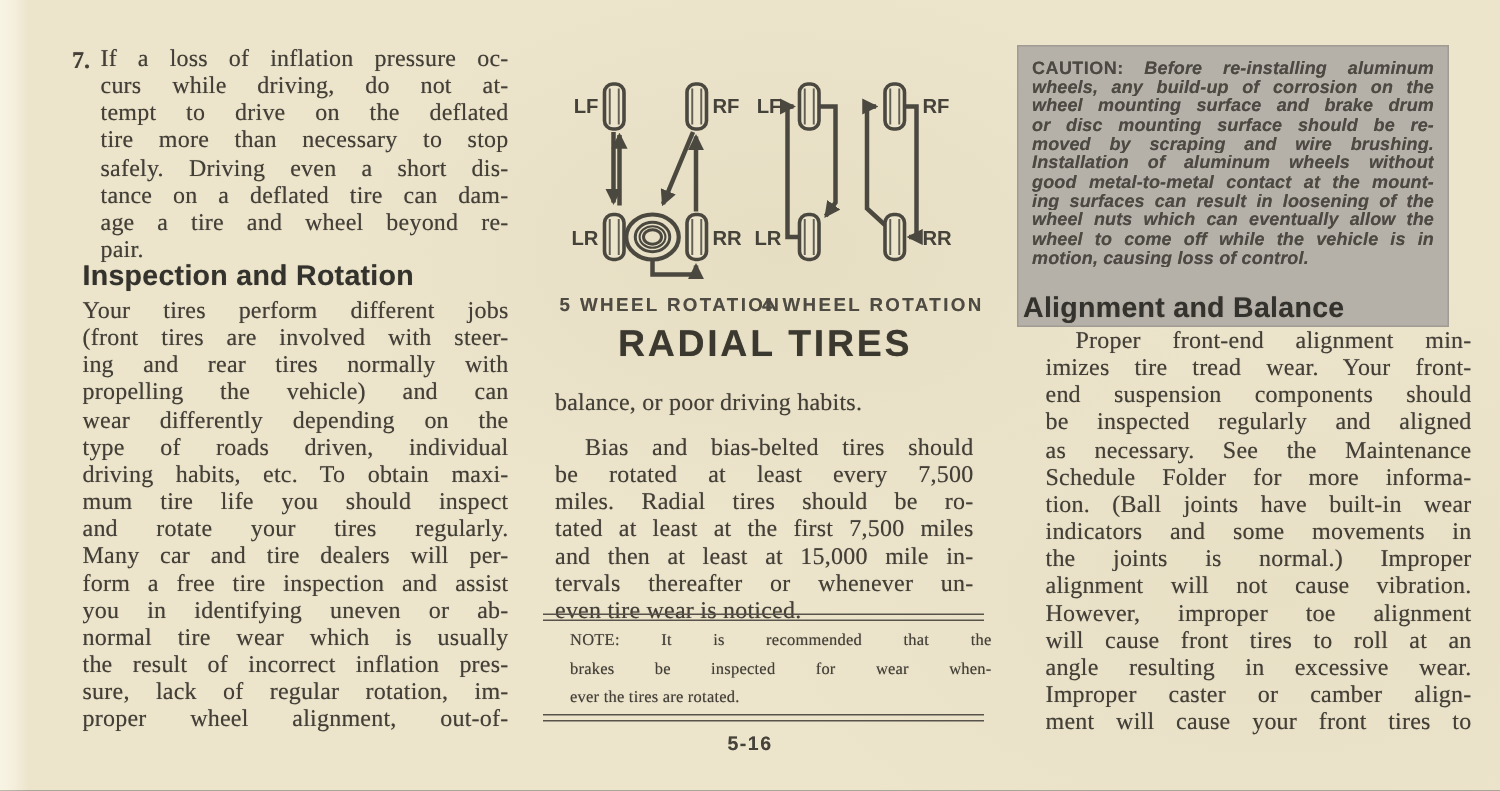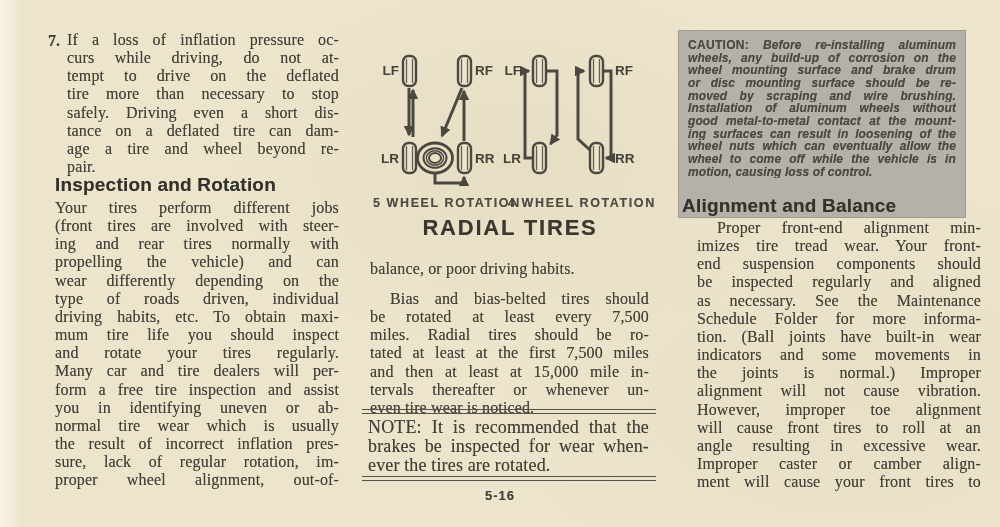--- a/index.html
+++ b/index.html
@@ -16,37 +16,37 @@
   .abs { position:absolute; }
   
   .tlines .tline {
     text-align:justify; text-align-last:justify;
     white-space:normal; overflow:hidden;
   }
   .tlines .tline.endline { text-align-last:left; }
   .tlines .tline.indent { text-indent:20px; }
   .serifbody { font-size:16px; line-height:18.15px; letter-spacing:.15px;
                color:#433f37; text-shadow:0 0 .5px rgba(67,63,55,.55); }
-  .notebody  { font-size:18px; line-height:19.2px; letter-spacing:.15px;
-               color:#433f37; text-shadow:0 0 .5px rgba(67,63,55,.55); }
+  .notebody  { font-size:11px; line-height:19.2px; letter-spacing:.15px;
+               color:#433f37; text-shadow:0 0 .5px rgba(67,63,55,.55);margin-left:12px; }
   .heading {
     font-family:"Liberation Sans","DejaVu Sans",sans-serif;
     font-weight:bold; font-size:19px; color:#34322c; letter-spacing:.2px;
     text-shadow:0 0 .5px rgba(52,50,44,.5);
   }
   .itemnum { font-size:16px; font-weight:bold; color:#433f37;
              text-shadow:0 0 .5px rgba(67,63,55,.55); }
   .caption {
     font-family:"Liberation Sans","DejaVu Sans",sans-serif;
     font-weight:bold; font-size:12.5px; letter-spacing:1.6px; color:#4e4b43;
     text-shadow:0 0 .4px rgba(78,75,67,.5);
   }
   .radial-title {
     font-family:"Liberation Sans","DejaVu Sans",sans-serif;
-    font-weight:bold; font-size:22px; letter-spacing:1.8px; color:#3b382f;
+    font-weight:bold; font-size:25px; letter-spacing:1.8px; color:#3b382f;
     text-align:center; text-shadow:0 0 .5px rgba(59,56,47,.5);
   }
   .double-rule { height:3px; border-top:1.6px solid #57534a; border-bottom:1.6px solid #57534a; }
   .caution-box {
     background:#b5b1a8; padding:9px 10px 0 10px; box-sizing:border-box;
     box-shadow:0 0 0 1px rgba(120,116,108,.35) inset;
   }
   .caution-text {
     font-family:"Liberation Sans","DejaVu Sans",sans-serif;
     font-weight:bold; font-style:italic; font-size:12px; line-height:12.65px;

